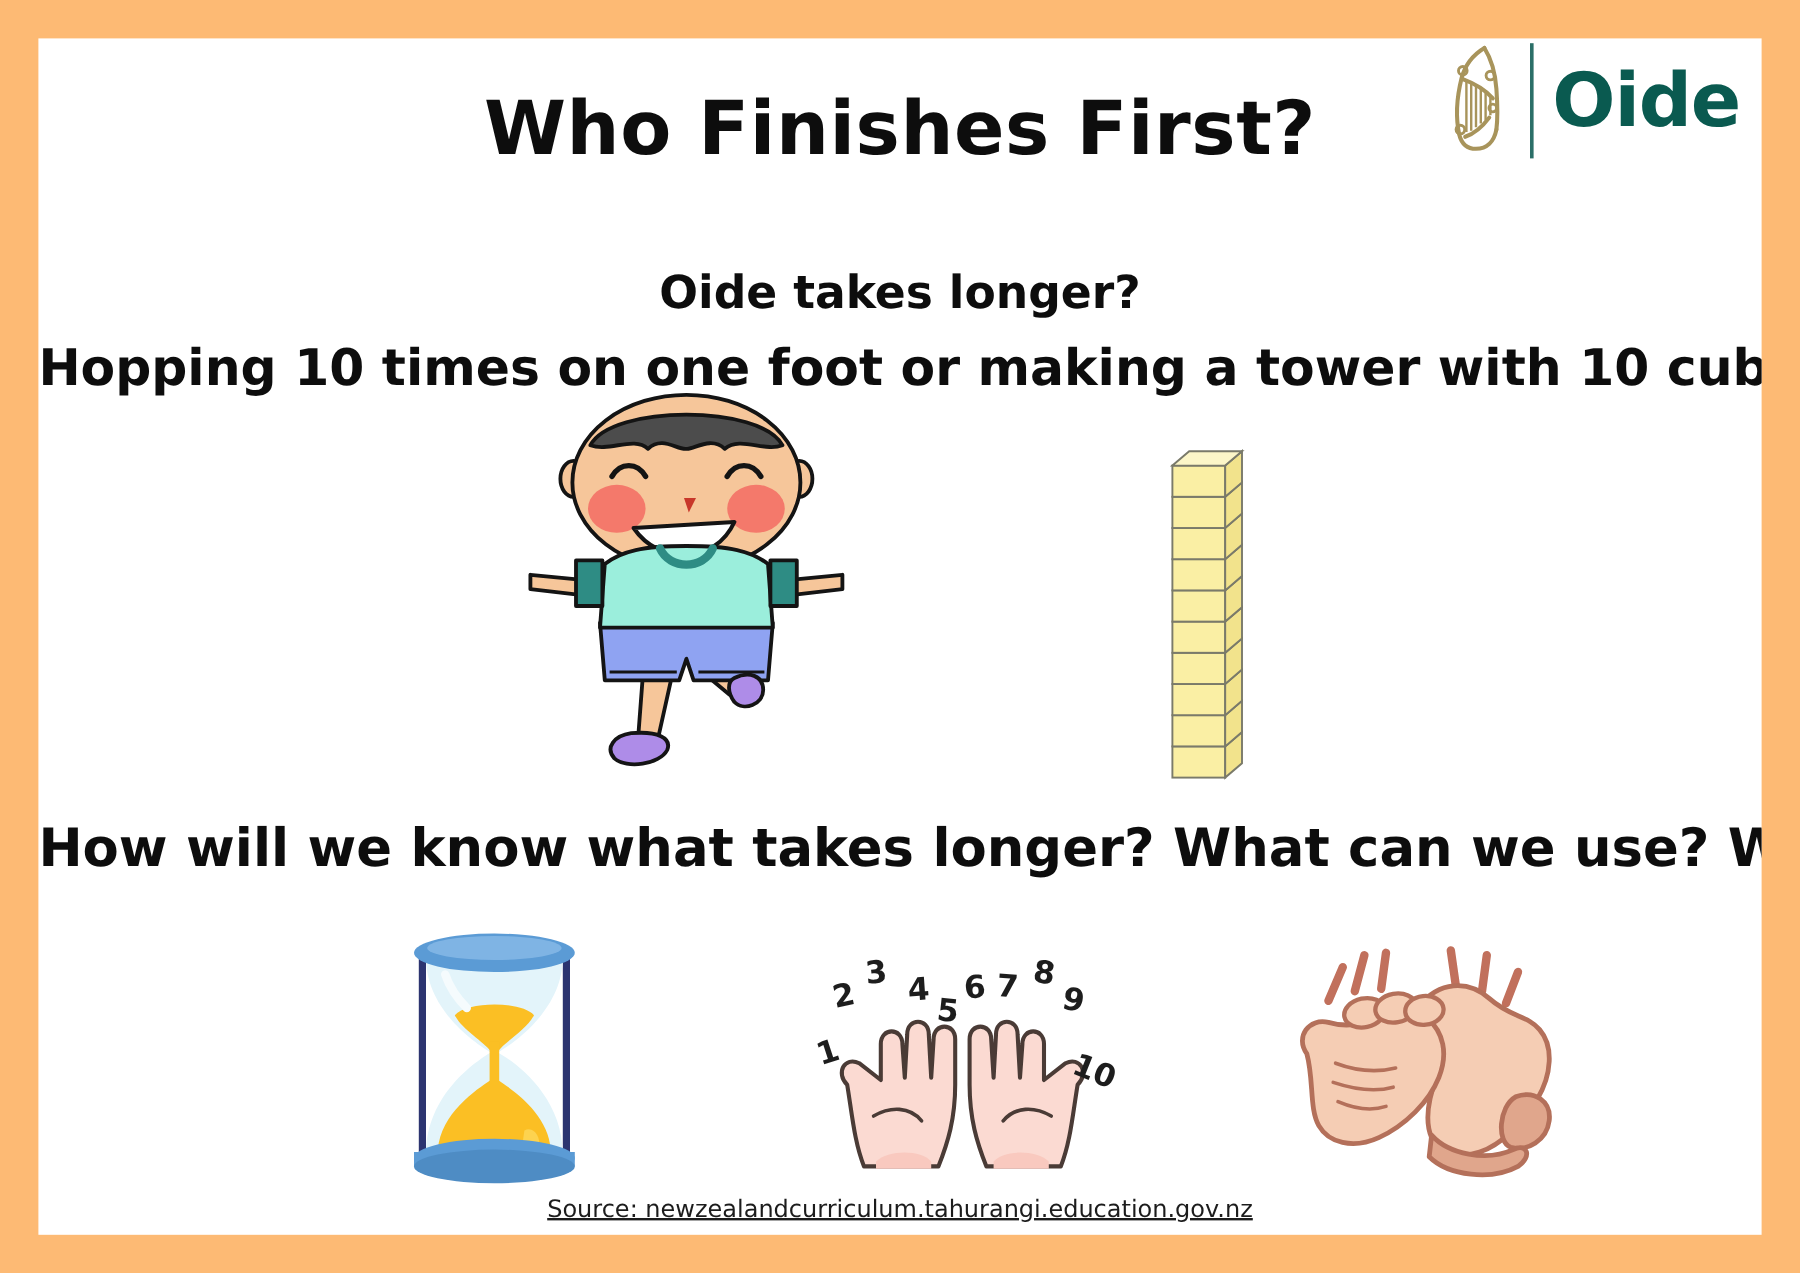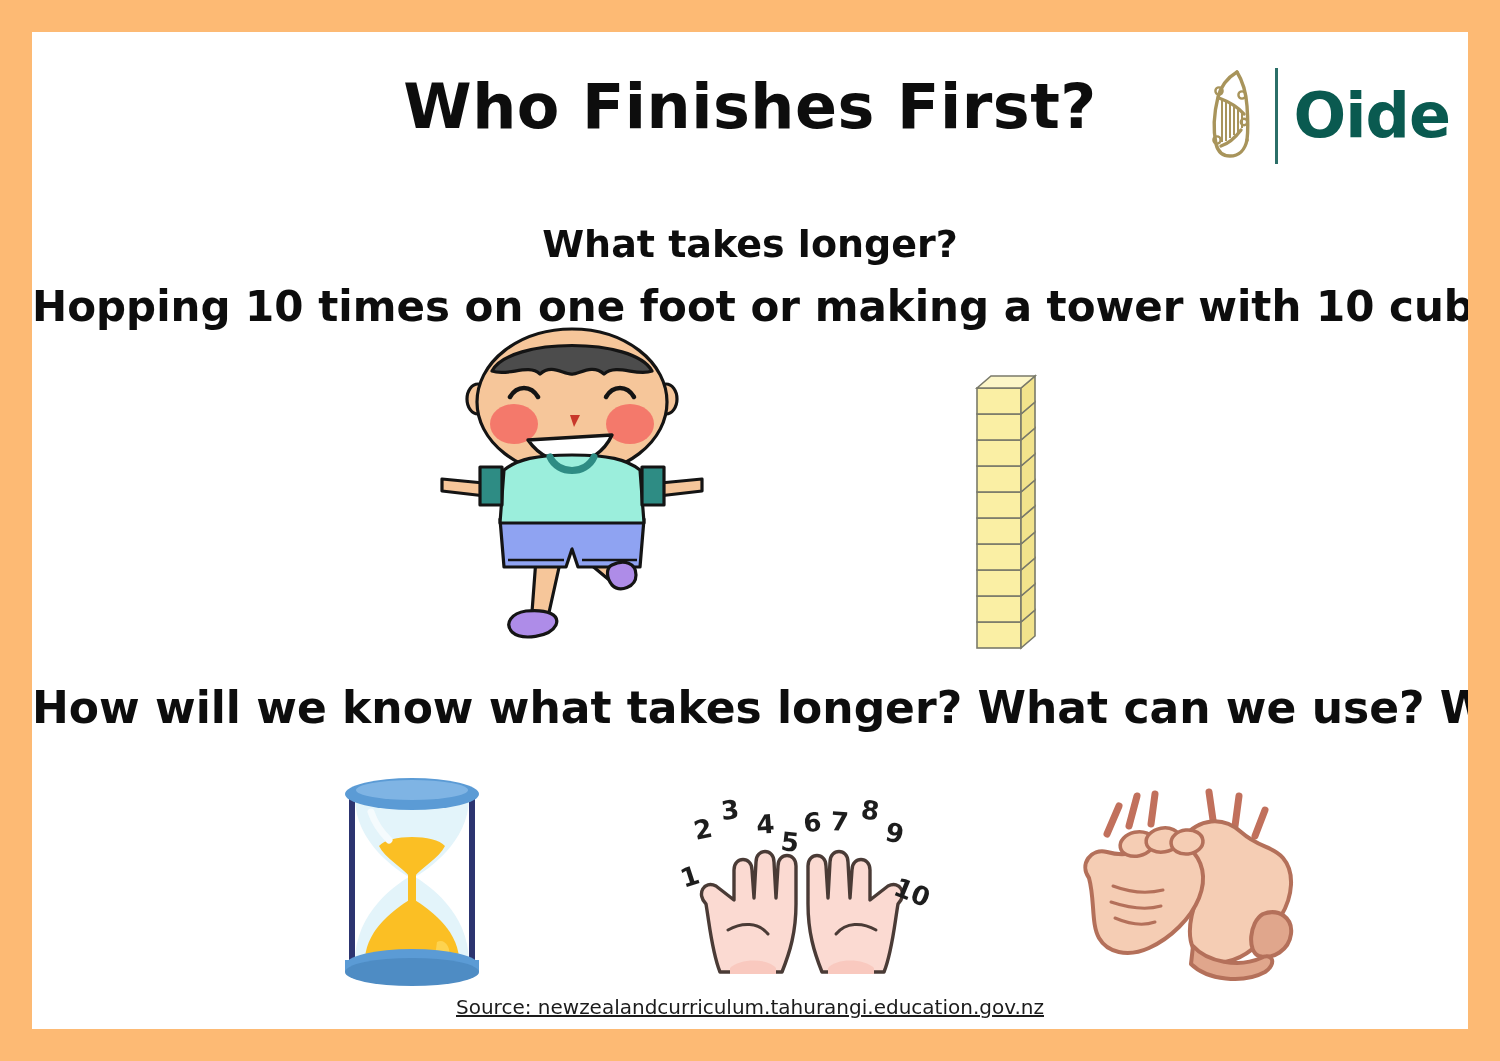--- a/index.html
+++ b/index.html
@@ -37,21 +37,21 @@
     font-family: "DejaVu Sans", sans-serif;
     font-weight: bold;
     font-size: 62px;
     letter-spacing: 0.5px;
     color: #0d0d0d;
     white-space: nowrap;
   }
   .logo {
     position: absolute;
     right: 18px;
-    top: 32px;
+    top: 0;
     display: flex;
     align-items: center;
     gap: 16px;
   }
   .logo-divider {
     width: 3px;
     height: 96px;
     background: #2b6f68;
   }
   .logo-word {
@@ -129,21 +129,21 @@
             <circle cx="45" cy="31" r="3.6"></circle>
             <circle cx="20" cy="76" r="3.6"></circle>
             <circle cx="47" cy="58" r="3.2"></circle>
           </g>
         </svg>
       </span>
       <div class="logo-divider"></div>
       <div class="logo-word">Oide</div>
     </div>
 
-    <div class="q-line q1">What takes longer?</div>
+    <div class="q-line q1">Oide takes longer?</div>
     <div class="q-line q2">Hopping 10 times on one foot or making a tower with 10 cubes</div>
     <div class="q-line q3">How will we know what takes longer? What can we use? What can we do?</div>
 
     <div class="art art-kid">
       <svg viewBox="0 0 280 320">
         <g stroke="#141414" stroke-width="3.2" stroke-linejoin="round" stroke-linecap="round">
 
           <path d="M62 157 L10 152 L10 164 L62 170 Z" fill="#F6C69A"></path>
           <path d="M218 157 L270 152 L270 164 L218 170 Z" fill="#F6C69A"></path>
 

